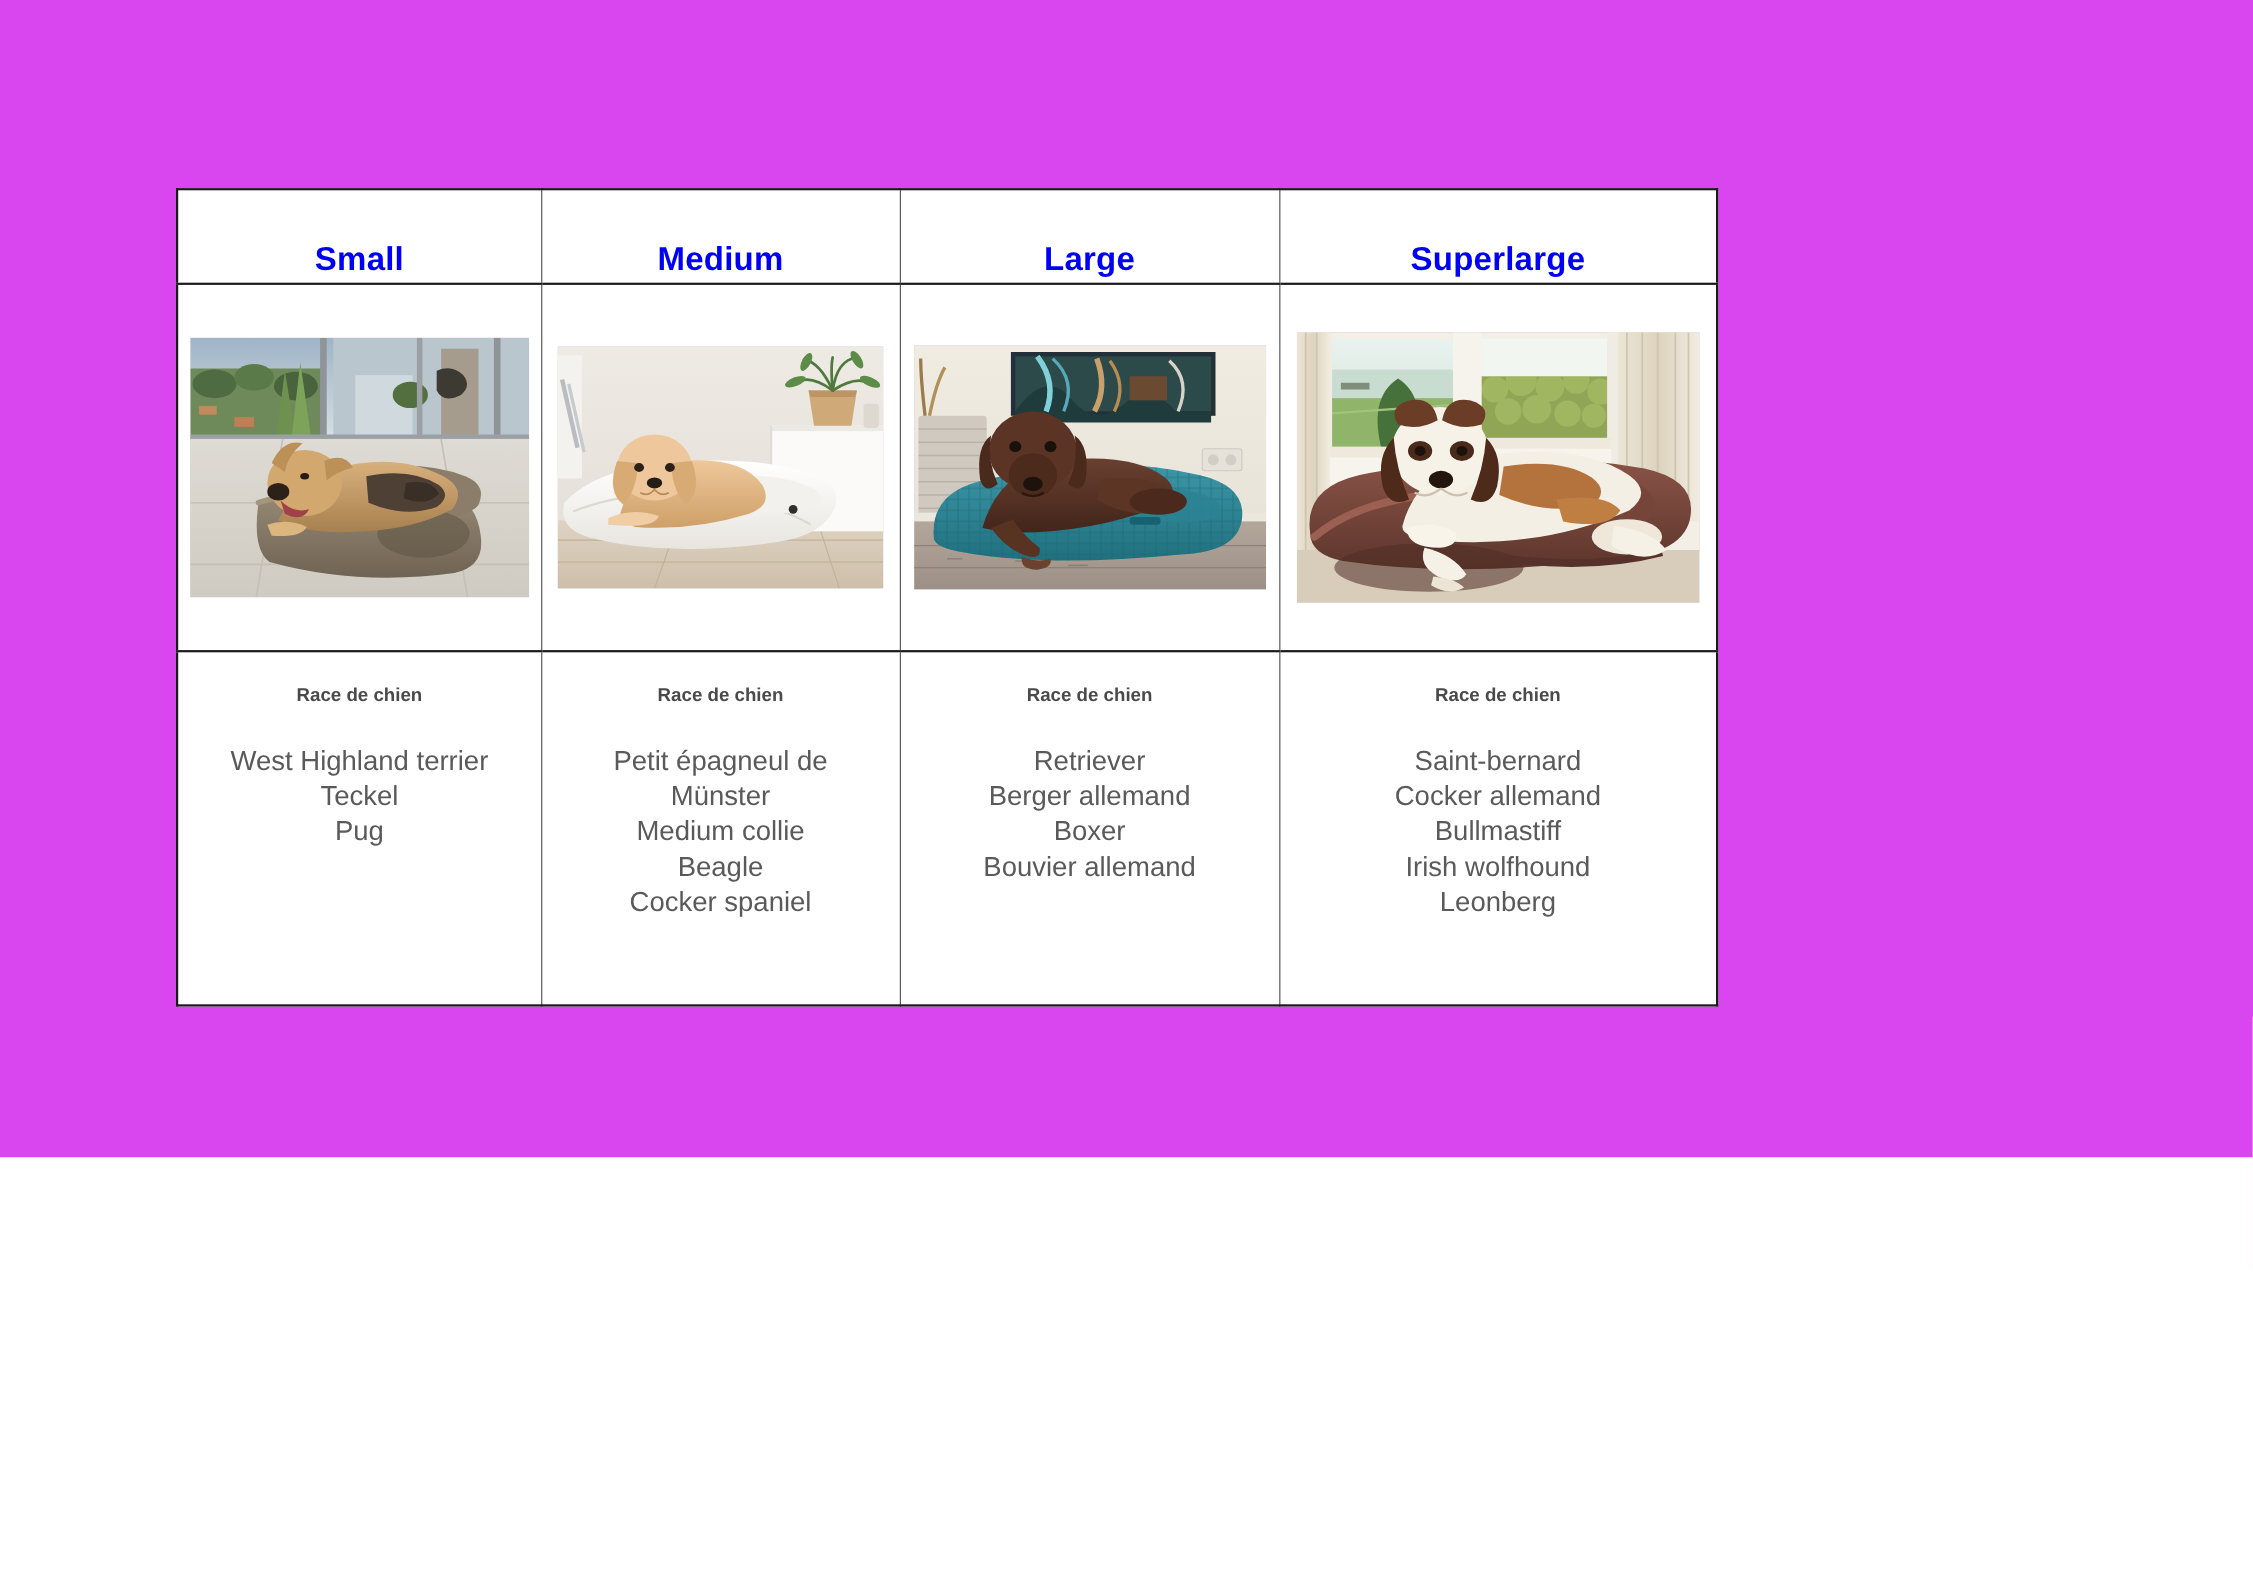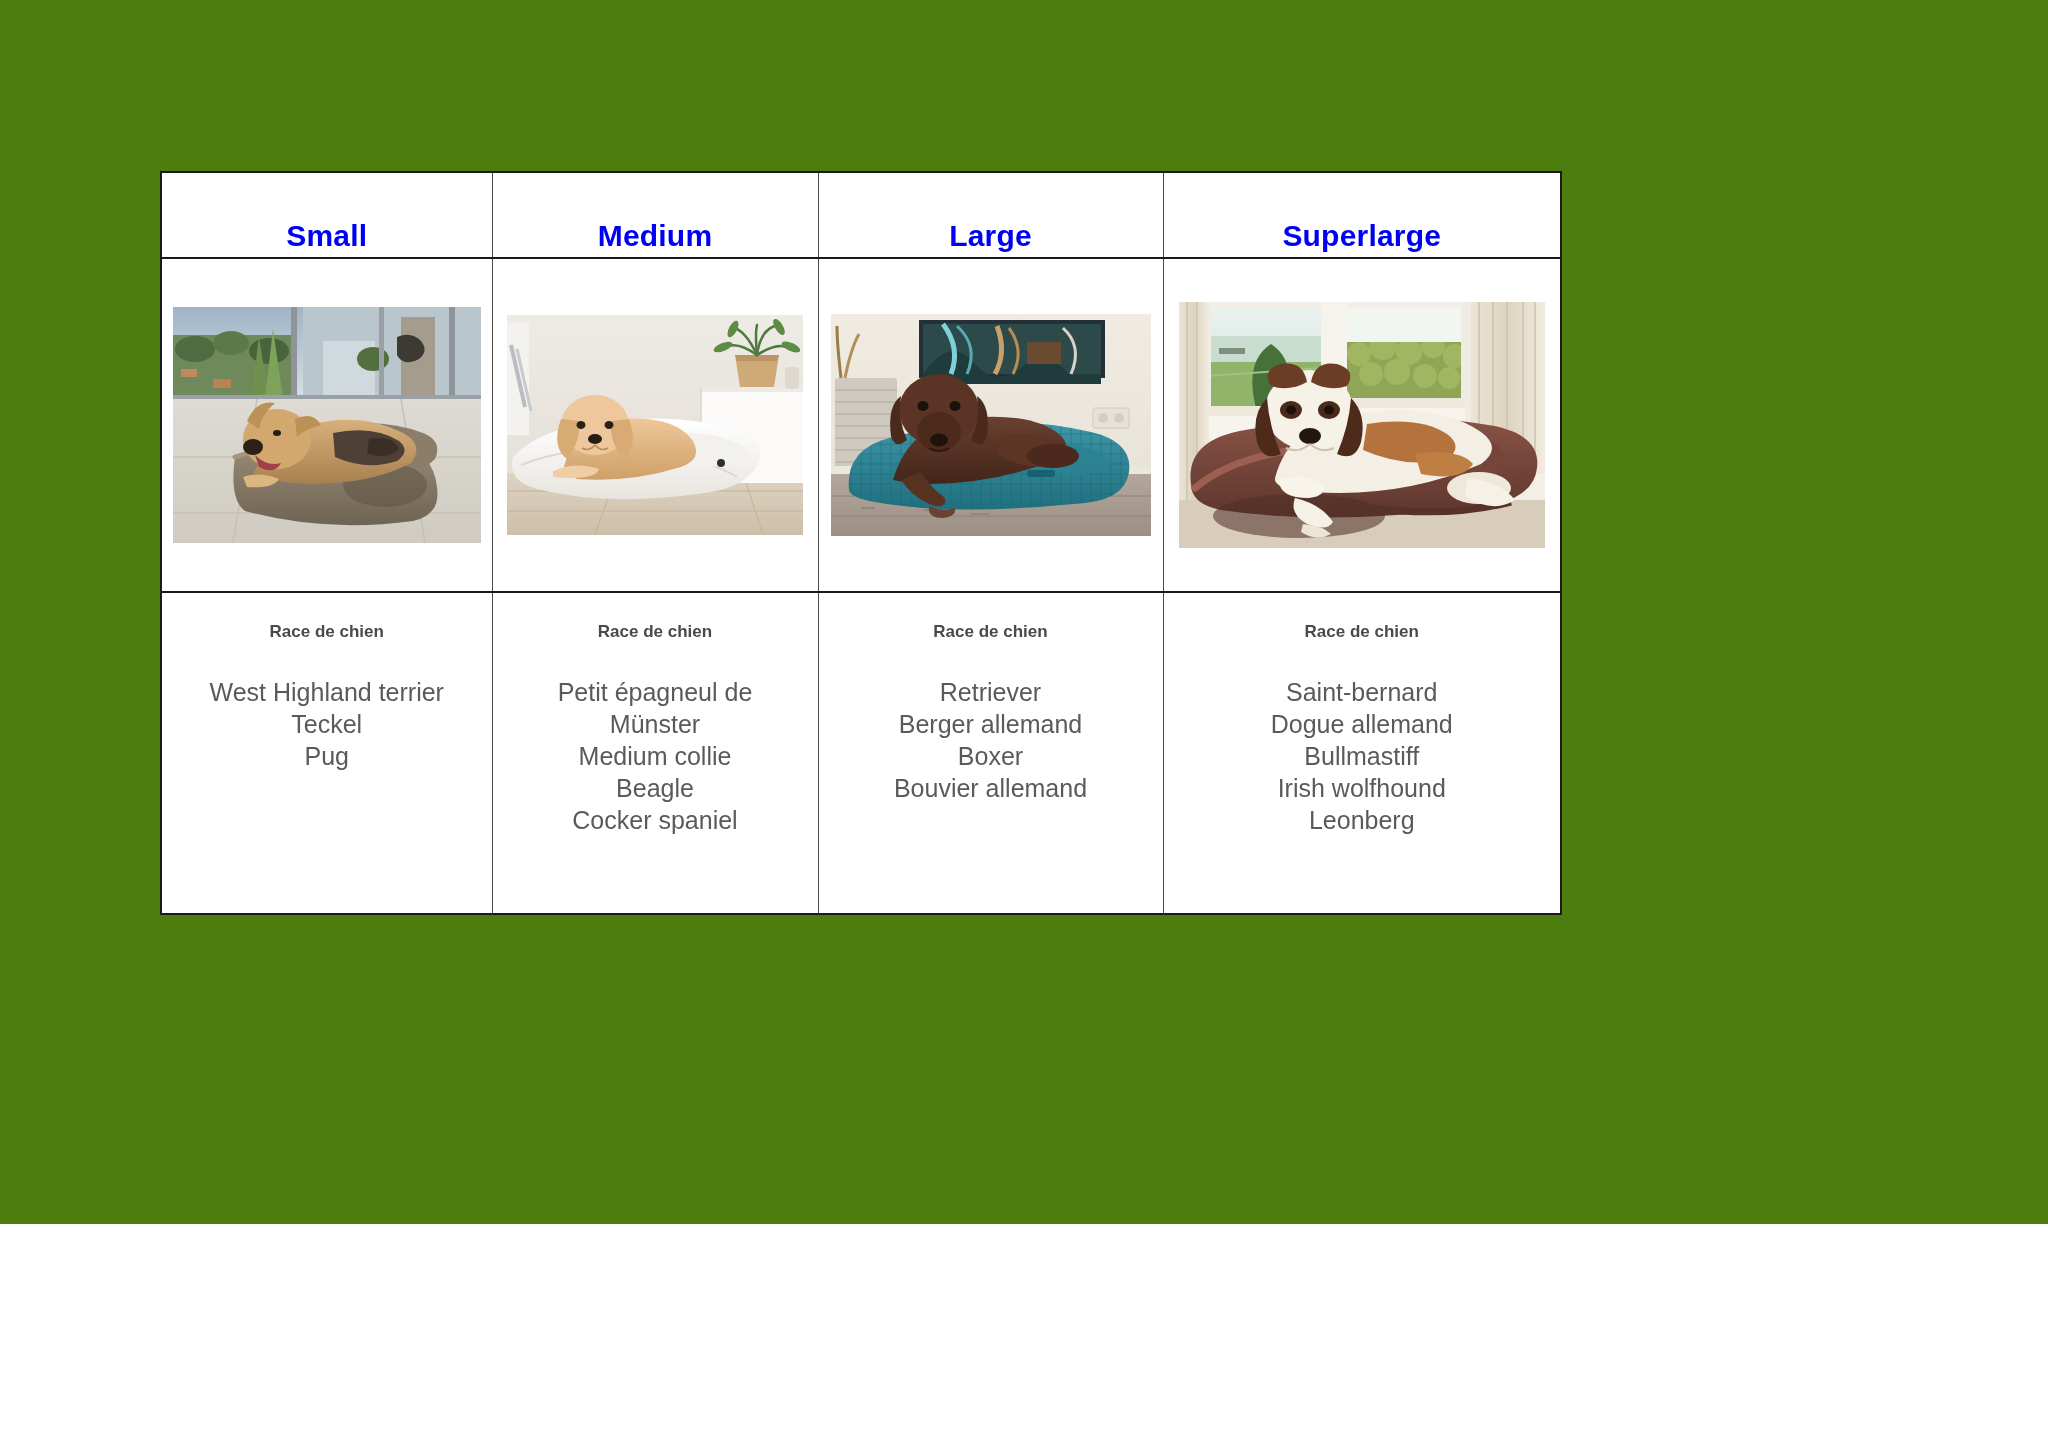--- a/index.html
+++ b/index.html
@@ -12,22 +12,22 @@
     width: 2048px;
     height: 1448px;
     font-family: "Liberation Sans", sans-serif;
     -webkit-font-smoothing: antialiased;
     overflow: hidden;
   }
 
   .page {
     position: relative;
     width: 2048px;
-    height: 1224px;
-    background: #4d7c0f;
+    height: 1052px;
+    background: #d946ef;
   }
 
   
   .size-table {
     position: absolute;
     left: 160px;
     top: 171px;
     width: 1400px;
     border-collapse: collapse;
     table-layout: fixed;
@@ -533,21 +533,21 @@
           <li>Berger allemand</li>
           <li>Boxer</li>
           <li>Bouvier allemand</li>
         </ul>
       </td>
 
       <td>
         <span class="breed-title">Race de chien</span>
         <ul class="breed-list">
           <li>Saint-bernard</li>
-          <li>Dogue allemand</li>
+          <li>Cocker allemand</li>
           <li>Bullmastiff</li>
           <li>Irish wolfhound</li>
           <li>Leonberg</li>
         </ul>
       </td>
     </tr>
 
   </tbody>
     </table>
 </div>

